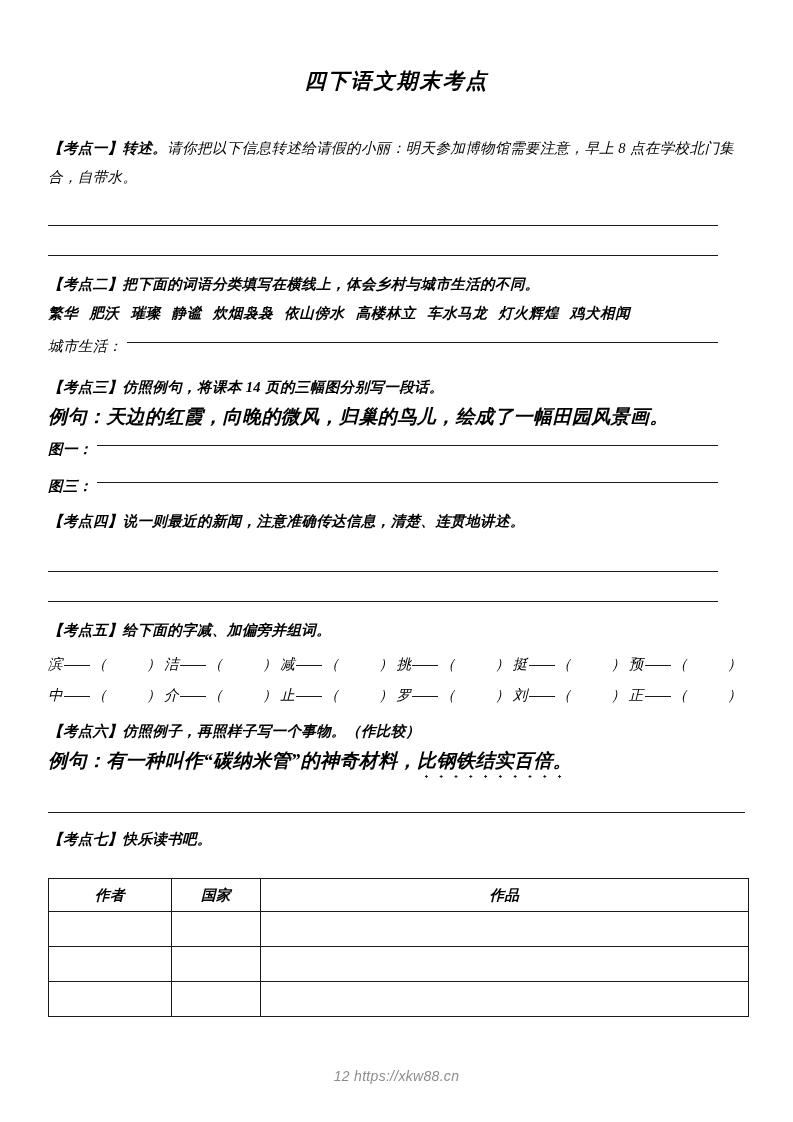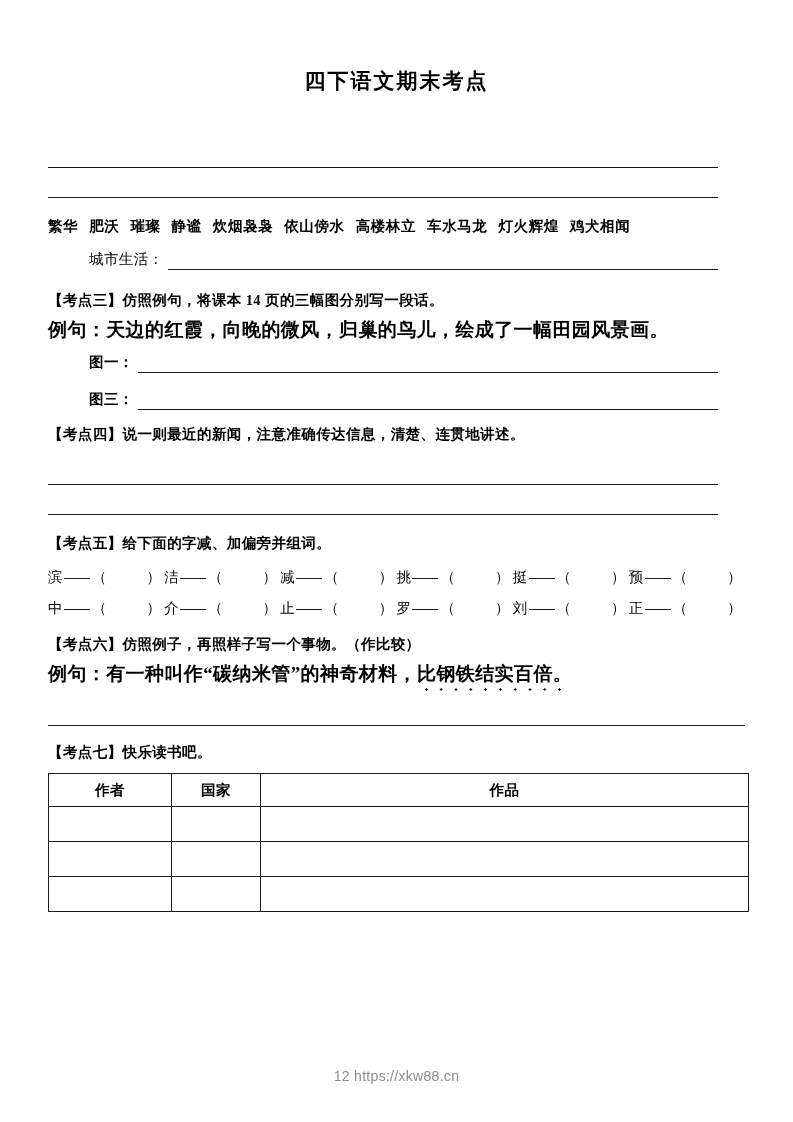--- a/index.html
+++ b/index.html
@@ -14,20 +14,21 @@
     font-family: "Liberation Serif", "DejaVu Serif", serif;
     color: #000000;
     overflow: hidden;
   }
   .page {
     position: relative;
     width: 793px;
     height: 1122px;
     box-sizing: border-box;
     padding: 0;
+    font-style: italic;
   }
 
   
   .doc-title {
     text-align: center;
     font-size: 21px;
     font-weight: bold;
     letter-spacing: 2px;
     margin: 0;
     padding-top: 66px;
@@ -88,26 +89,25 @@
     position: absolute;
     left: 0;
     right: 0;
     bottom: 4px;
   }
   .rule-row.w622 .rule { right: 27px; }
 
   
   .label-line {
     display: flex;
-    align-items: flex-end;
+    align-items: center;
     font-size: 14.5px;
     line-height: 29px;
     height: 29px;
     letter-spacing: 0.4px;
-    margin-left: 41px;
   }
   .label-line .lbl {
     flex: 0 0 auto;
     white-space: nowrap;
     padding-right: 4px;
   }
   .label-line .lbl.bold { font-weight: bold; }
   .label-line .fill {
     flex: 1 1 auto;
     border-bottom: 1.3px solid #1a1a1a;
@@ -164,21 +164,21 @@
     height: 3px;
     background-image: radial-gradient(circle, #1a1a1a 1px, transparent 1.2px);
     background-size: 14.8px 3px;
     background-repeat: repeat-x;
   }
 
   
   .book-table {
     border-collapse: collapse;
     width: 697px;
-    margin-top: 6px;
+    margin-top: 24px;
     table-layout: fixed;
     border-radius: 28px;
   }
   .book-table td, .book-table th {
     border: 1.2px solid #1a1a1a;
     height: 34px;
     font-size: 14.5px;
     font-weight: normal;
     text-align: center;
     vertical-align: middle;
@@ -216,32 +216,34 @@
 </head>
 <body>
 
 <div class="page">
 
   <h1 class="doc-title">四下语文期末考点</h1>
 
   <div class="content">
 
     <div class="section">
+      <p class="q-head"><span>【考点一】转述。</span><span class="normal">请你把以下信息转述给请假的小丽：明天参加博物馆需要注意，早上 8 点在学校北门集合，自带水。</span></p>
       <div class="sp-8"></div>
       <div class="rule-row w622">
           <div class="rule"></div>
         </div>
       <div class="rule-row w622">
           <div class="rule"></div>
         </div>
     </div>
 
     <div class="sp-10"></div>
 
     <div class="section">
+      <p class="q-head">【考点二】把下面的词语分类填写在横线上，体会乡村与城市生活的不同。</p>
       <p class="wordlist">
         <span>繁华</span><span>肥沃</span><span>璀璨</span><span>静谧</span><span>炊烟袅袅</span><span>依山傍水</span><span>高楼林立</span><span>车水马龙</span><span>灯火辉煌</span><span>鸡犬相闻</span>
       </p>
       <div class="sp-4"></div>
       <div class="label-line short">
         <span class="lbl">城市生活：</span>
         <span class="fill"></span>
       </div>
       <div class="sp-6"></div>
     </div>

